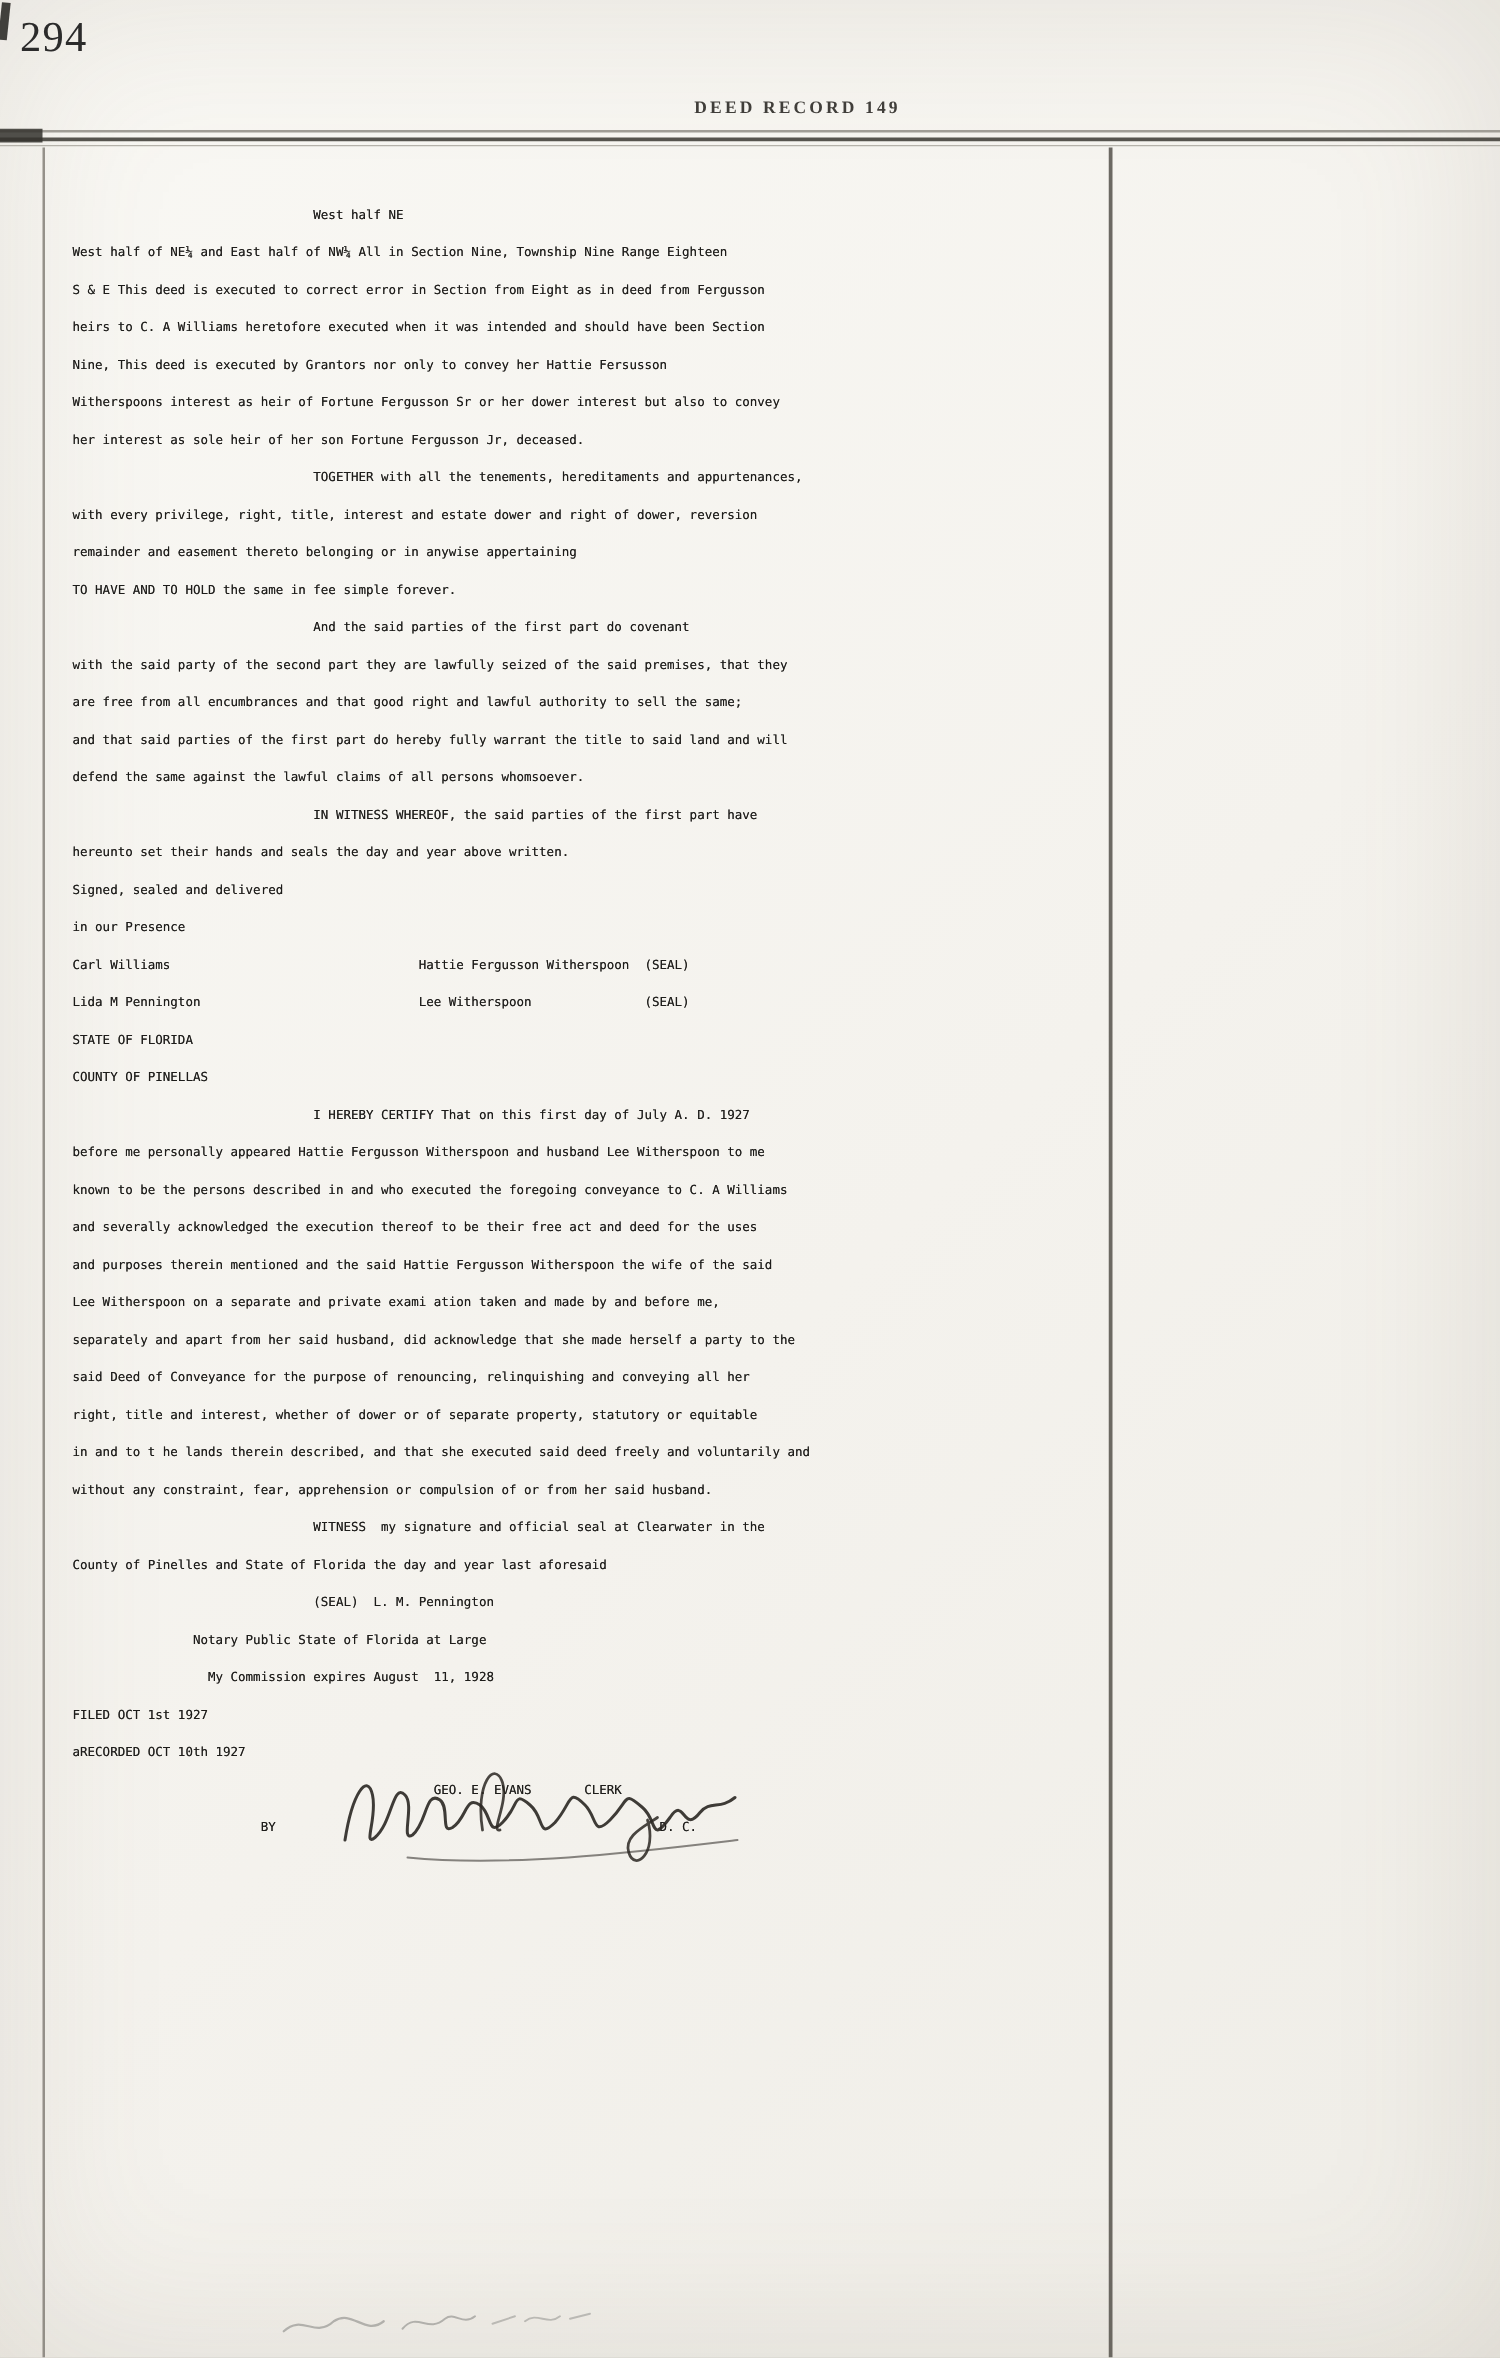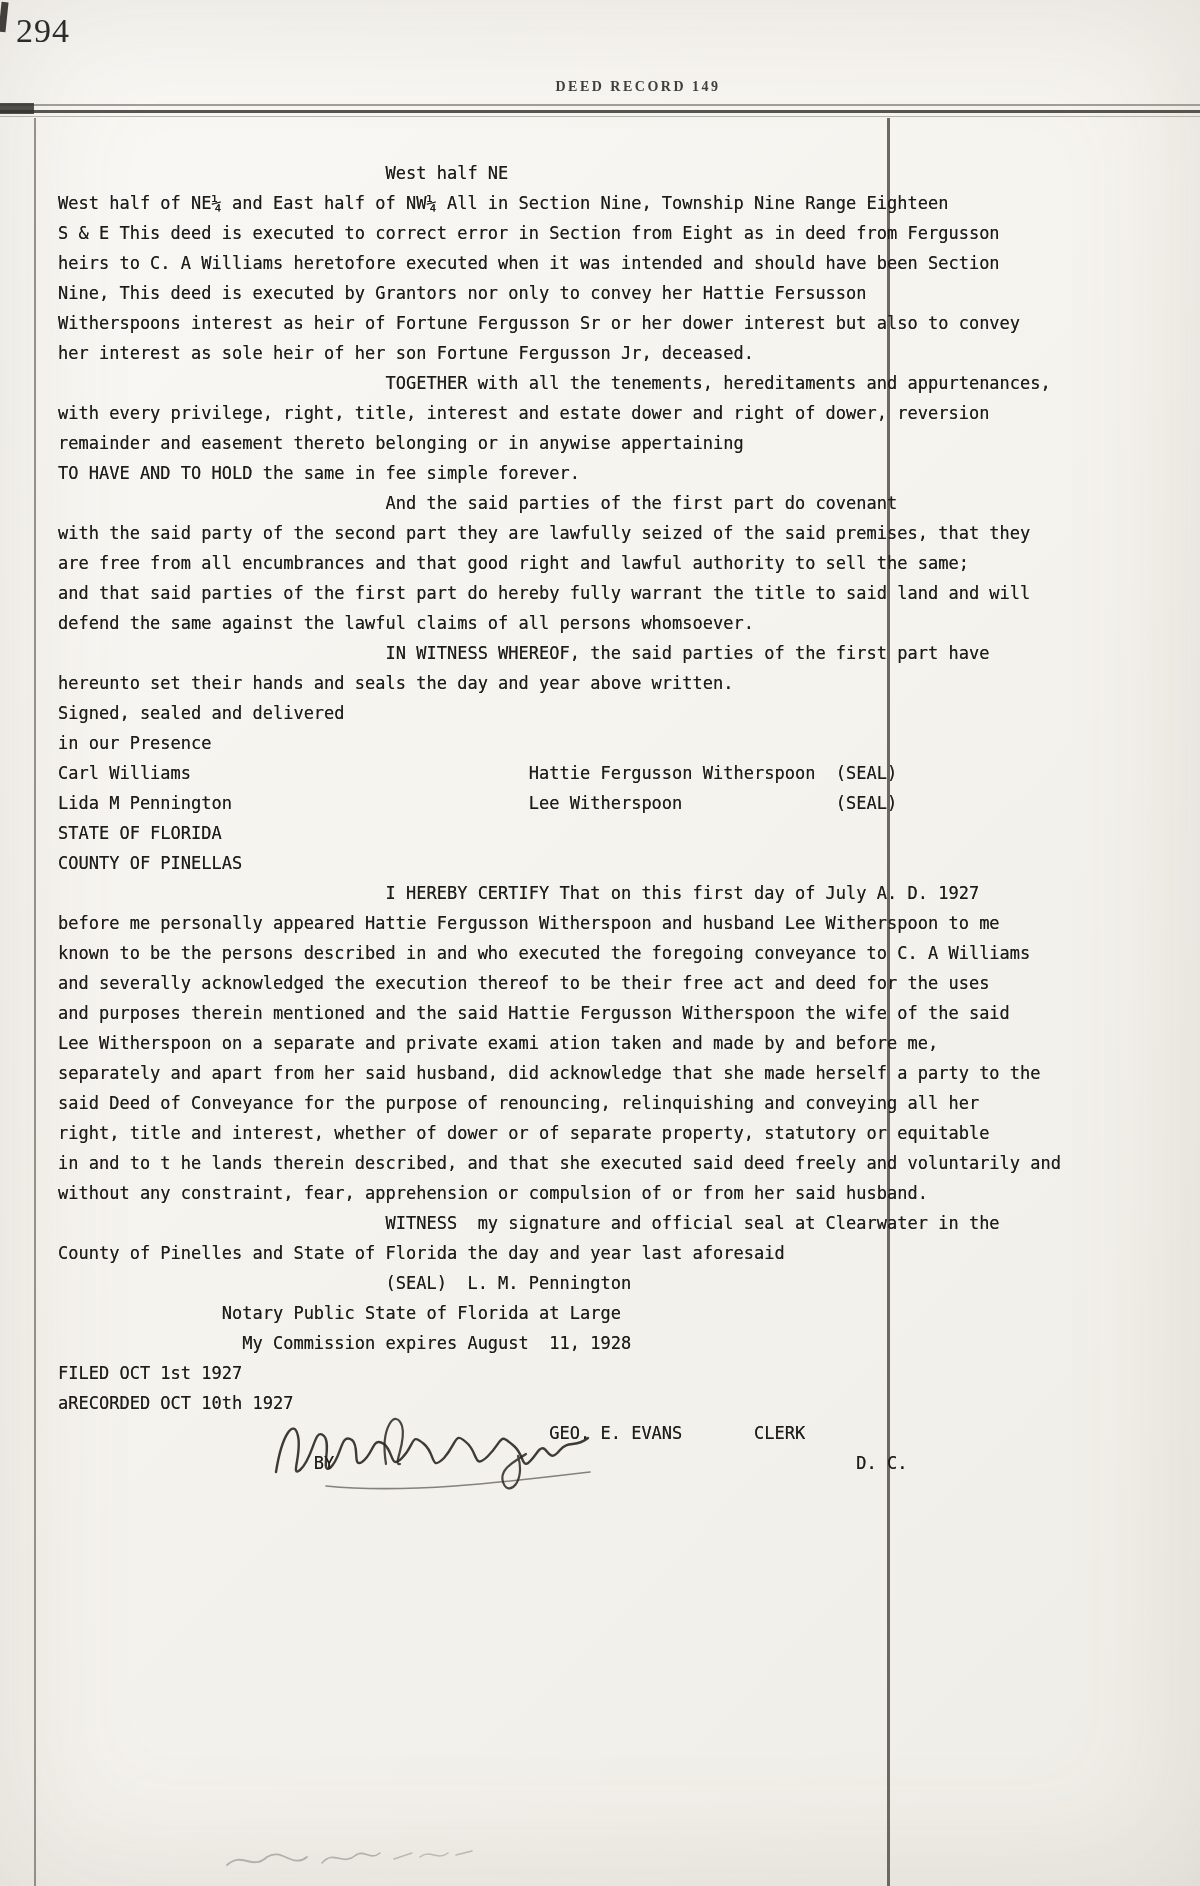--- a/index.html
+++ b/index.html
@@ -36,21 +36,21 @@
   .rule3 { top: 116px; height: 1px; background: #b5b2aa; }
   .rule-left-blot { position: absolute; left: 0; top: 103px; width: 34px; height: 11px; background: #34322e; opacity: .85; }
   .corner-mark {
     position: absolute; left: 0; top: 2px; width: 7px; height: 30px;
     background: #23221f; transform: rotate(6deg); opacity: .85;
   }
   .border-left  { position: absolute; left: 34px;  top: 118px; bottom: 0; width: 2px;   background: #75716a; opacity: .75; }
   .border-right { position: absolute; left: 887px; top: 118px; bottom: 0; width: 2.5px; background: #5d5a53; opacity: .9; }
   .deed-body {
     position: absolute; left: 58px; top: 158px; width: 900px;
-    font-size: 17px; line-height: 30px;
+    font-size: 10px; line-height: 30px;
     color: #1d1c1a;
     white-space: pre;
     text-shadow: 0 0 .5px rgba(30,28,25,.7);
   }
   .doc-line { height: 30px; }
   .signature { position: absolute; left: 268px; top: 1392px; }
   .margin-scribble { position: absolute; left: 222px; top: 1843px; opacity: .6; }
 </style>
 </head>
 <body>

